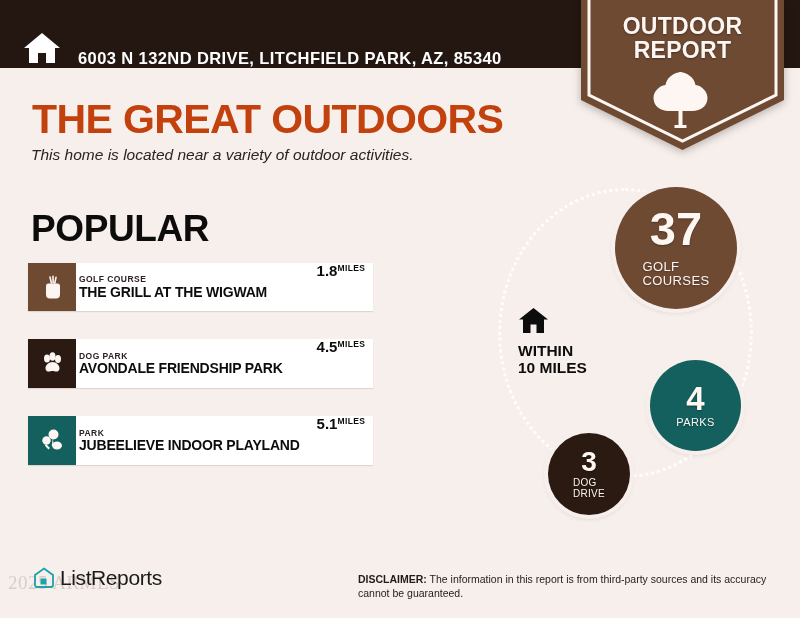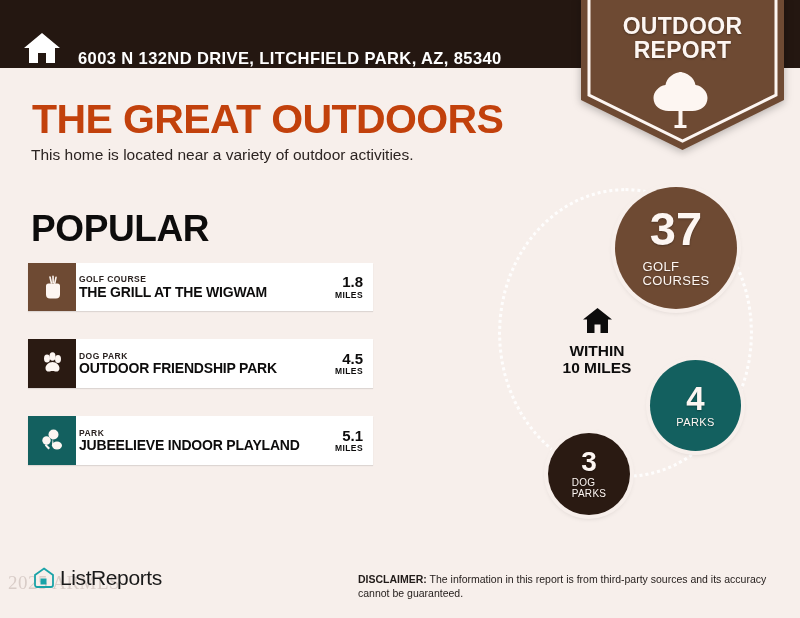--- a/index.html
+++ b/index.html
@@ -43,21 +43,21 @@
   }
 
   
   #page-title {
     position:absolute; left:32px; top:96px;
     font-size:41px; font-weight:bold; color:#c2410c;
     letter-spacing:-0.6px;
   }
   #page-subtitle {
     position:absolute; left:31px; top:146px;
-    font-size:15.5px; color:#2c2422;
+    font-size:15.5px; color:#2c2422;font-style:italic;
   }
   #popular-heading {
     position:absolute; left:31px; top:208px;
     font-size:37px; font-weight:bold; color:#0d0c0c;
     letter-spacing:-0.4px;
   }
 
   
   #popular-list {
     position:absolute; left:28px; top:263px; width:345px;
@@ -82,22 +82,22 @@
   .poi-cat {
     font-size:8.5px; font-weight:bold; color:#2a2220;
     letter-spacing:0.45px; line-height:1.25;
   }
   .poi-name {
     font-size:14px; font-weight:bold; color:#0d0c0c;
     line-height:1.07; letter-spacing:-0.2px;
   }
   .poi-dist {
     width:54px; min-width:54px;
-    display:flex; flex-direction:column;
-    align-items:flex-end; justify-content:center;
+    display:flex; 
+    align-items:flex-start; justify-content:center;
     padding-right:10px;
   }
   .poi-dist-num { font-size:15px; font-weight:bold; color:#0d0c0c; line-height:1.05; }
   .poi-dist-unit { font-size:8.5px; font-weight:bold; color:#0d0c0c; letter-spacing:0.4px; }
 
   
   #stat-cluster { position:absolute; left:490px; top:180px; width:310px; height:370px; }
   #dotted-ring {
     position:absolute; left:8px; top:8px; width:255px; height:290px;
     border:3px dotted #ffffff; border-radius:50%;
@@ -119,22 +119,21 @@
 
   #stat-parks { left:160px; top:180px; width:91px; height:91px; background:#13605f; }
   #stat-parks .stat-num { font-size:33px; }
   #stat-parks .stat-label { font-size:11px; letter-spacing:0.4px; margin-top:2px; }
 
   #stat-dogparks { left:58px; top:253px; width:82px; height:82px; background:#2a1a12; }
   #stat-dogparks .stat-num { font-size:28px; }
   #stat-dogparks .stat-label { font-size:10px; letter-spacing:0.3px; margin-top:2px; }
 
   #within-block {
-    position:absolute; left:52px; top:127px; width:110px;
-    text-align:center;
+    position:absolute; left:28px; top:127px; width:110px;
   }
   #within-home-icon { width:31px; height:28px; display:inline-block; }
   #within-text {
     margin-top:3px; font-size:15.5px; font-weight:bold;
     color:#0d0c0c; line-height:1.12; white-space:pre-line;
   }
 
   
   #footer-logo { position:absolute; left:32px; top:566px; display:flex; align-items:center; }
   #footer-logo svg { width:24px; height:24px; display:block; }
@@ -211,21 +210,21 @@
               <ellipse cx="8" cy="8.5" rx="3" ry="4"></ellipse>
               <ellipse cx="13.5" cy="6.5" rx="3" ry="4.2"></ellipse>
               <ellipse cx="19" cy="9" rx="3" ry="4"></ellipse>
               <path d="M13.5 12 c4 0 7 3.2 7 6.2 c0 2.6 -2.2 3.8 -4.4 3.2 c-1.8 -0.5 -3.4 -0.5 -5.2 0 c-2.2 0.6 -4.4 -0.6 -4.4 -3.2 c0 -3 3 -6.2 7 -6.2 z"></path>
             </g>
           </svg>
       </span>
     </div>
     <div class="poi-text">
       <div class="poi-cat">DOG PARK</div>
-      <div class="poi-name">OUTDOOR FRIENDSHIP PARK</div>
+      <div class="poi-name">AVONDALE FRIENDSHIP PARK</div>
     </div>
     <div class="poi-dist">
       <span class="poi-dist-num">4.5</span>
       <span class="poi-dist-unit">MILES</span>
     </div>
   </div>
 
   <div class="poi-row tall">
     <div class="poi-tile" style="background:#13605f">
       <span>
@@ -272,21 +271,21 @@
   </div>
 
   <div id="stat-parks" class="stat-circle">
     <span class="stat-num">4</span>
     <span class="stat-label" style="white-space:pre-line">PARKS</span>
   </div>
 
   <div id="stat-dogparks" class="stat-circle">
     <span class="stat-num">3</span>
     <span class="stat-label" style="white-space:pre-line">DOG
-PARKS</span>
+DRIVE</span>
   </div>
 </div>
 
 <div id="watermark">2025 ARMLS</div>
 
 <div id="footer-logo">
   <span>
     <svg viewBox="0 0 24 24">
         <path d="M12 2.5 L21 9 L21 19 a2 2 0 0 1 -2 2 L5 21 a2 2 0 0 1 -2 -2 L3 9 Z" fill="none" stroke="#1aa3a8" stroke-width="1.8"></path>
         <path d="M8.5 12.5 h6 v6 h-6 z" fill="#1aa3a8"></path>

